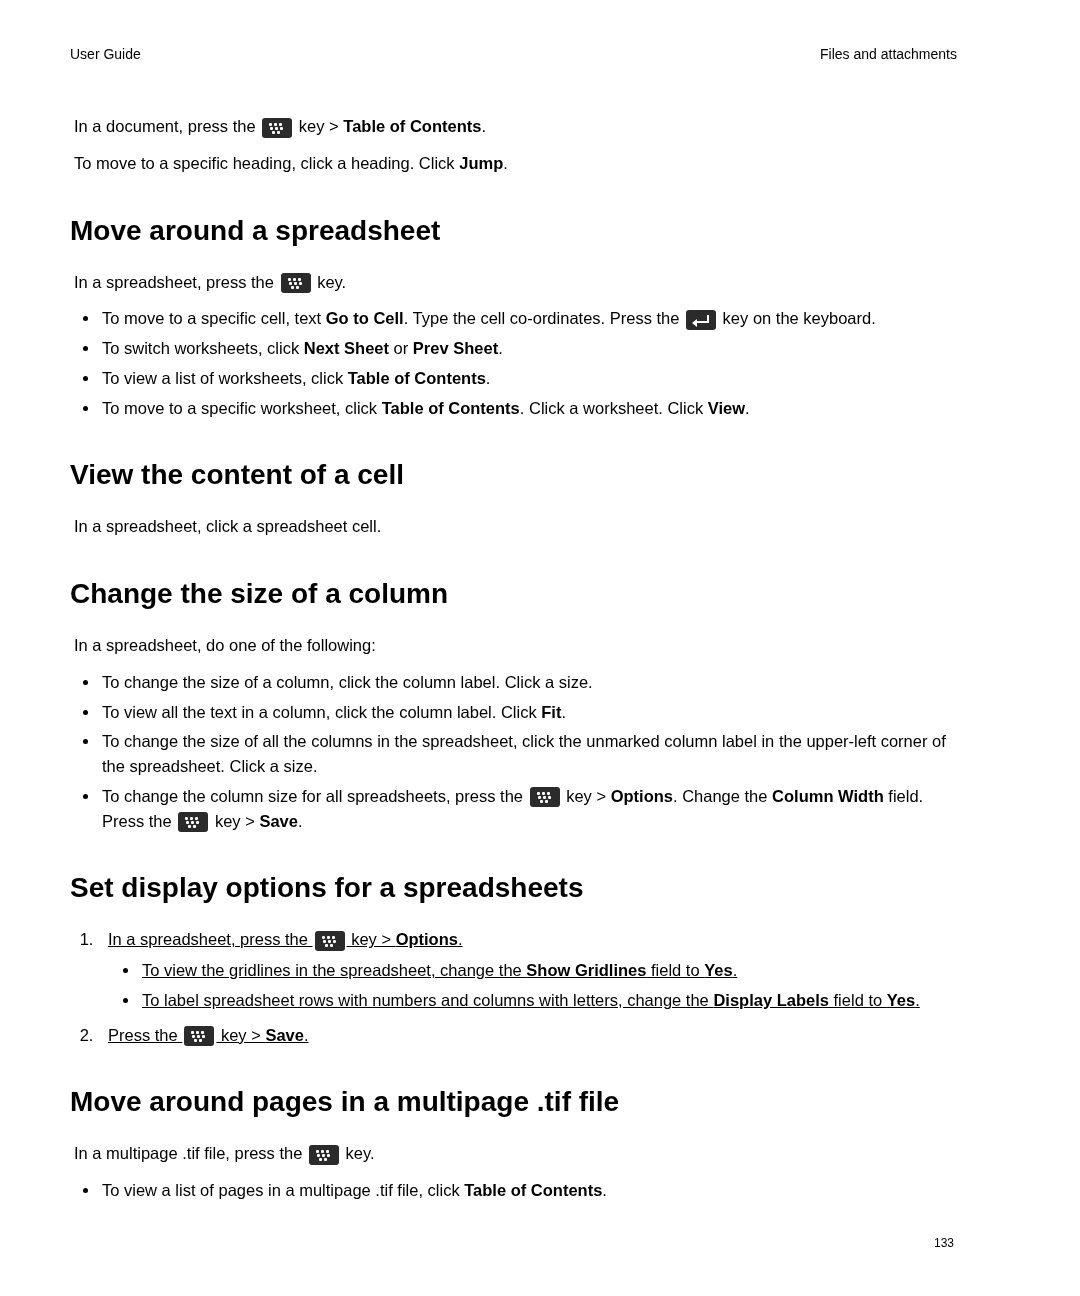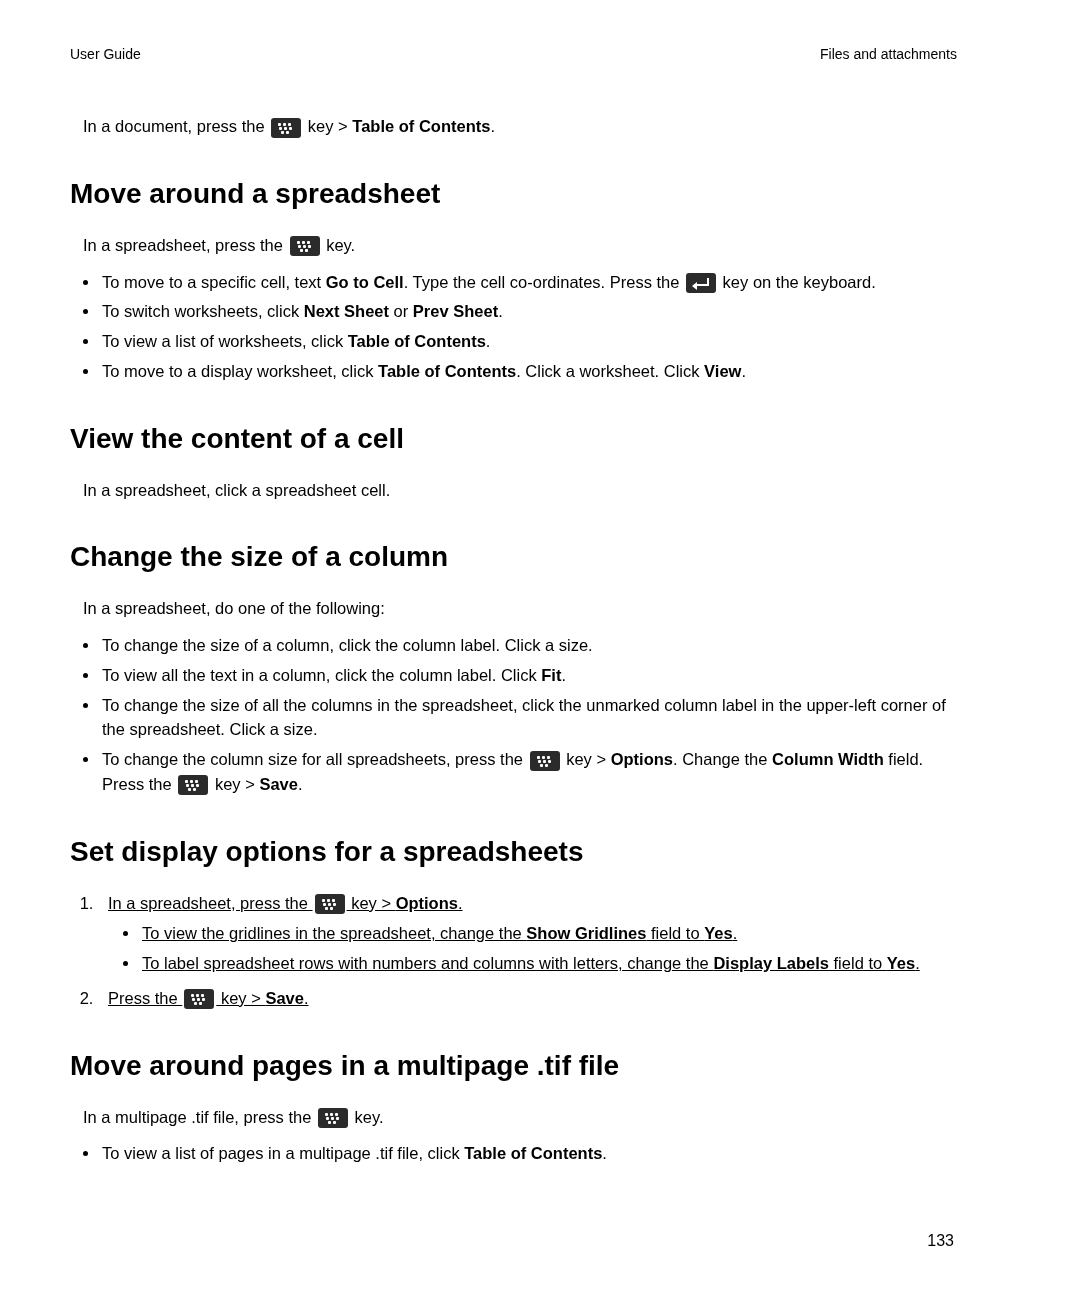--- a/index.html
+++ b/index.html
@@ -20,21 +20,21 @@
     display: flex;
     justify-content: space-between;
     font-size: 14px;
     margin-bottom: 52px;
   }
   .body-text {
     font-size: 16.5px;
     line-height: 1.5;
   }
   .para {
-    margin: 12px 13px;
+    margin: 12px 4px;
   }
   h2.section {
     font-size: 28px;
     font-weight: 700;
     margin: 34px 0 18px 0;
   }
   ul.bul {
     list-style: disc;
     margin: 6px 0 10px 0;
     padding-left: 30px;
@@ -97,57 +97,60 @@
     left: 6px; top: 9px;
     width: 0; height: 0;
     border-top: 4px solid transparent;
     border-bottom: 4px solid transparent;
     border-right: 5px solid #fff;
   }
   .page-num {
     position: absolute;
     bottom: 46px;
     right: 70px;
-    font-size: 16px;
+    font-size: 12px;
     margin-top: 24px;
   }
 </style>
 </head>
 <body>
 
 <div class="page">
 
   <div class="running-head">
     <span>User Guide</span>
     <span>Files and attachments</span>
   </div>
 
   <div class="body-text">
 
     <p class="para">
       <span>In a document, press the </span><span class="key-icon bb"></span><span> key &gt; </span><b>Table of Contents</b><span>.</span>
     </p>
 
+    <p class="para">
+      <span>To move to a specific heading, click a heading. Click </span><b>Jump</b><span>.</span>
+    </p>
 
     <h2 class="section">Move around a spreadsheet</h2>
     <p class="para">
       <span>In a spreadsheet, press the </span><span class="key-icon bb"></span><span> key.</span>
     </p>
     <ul class="bul">
       <li>
         <span>To move to a specific cell, text </span><b>Go to Cell</b><span>. Type the cell co-ordinates. Press the </span><span class="key-icon enter"></span><span> key on the keyboard.</span>
       </li>
       <li>
         <span>To switch worksheets, click </span><b>Next Sheet</b><span> or </span><b>Prev Sheet</b><span>.</span>
       </li>
       <li>
         <span>To view a list of worksheets, click </span><b>Table of Contents</b><span>.</span>
       </li>
       <li>
-        <span>To move to a display worksheet, click </span><b>Table of Contents</b><span>. Click a worksheet. Click </span><b>View</b><span>.</span>
+        <span>To move to a specific worksheet, click </span><b>Table of Contents</b><span>. Click a worksheet. Click </span><b>View</b><span>.</span>
       </li>
     </ul>
 
     <h2 class="section">View the content of a cell</h2>
     <p class="para">In a spreadsheet, click a spreadsheet cell.</p>
 
     <h2 class="section">Change the size of a column</h2>
     <p class="para">In a spreadsheet, do one of the following:</p>
     <ul class="bul">
       <li>To change the size of a column, click the column label. Click a size.</li>

